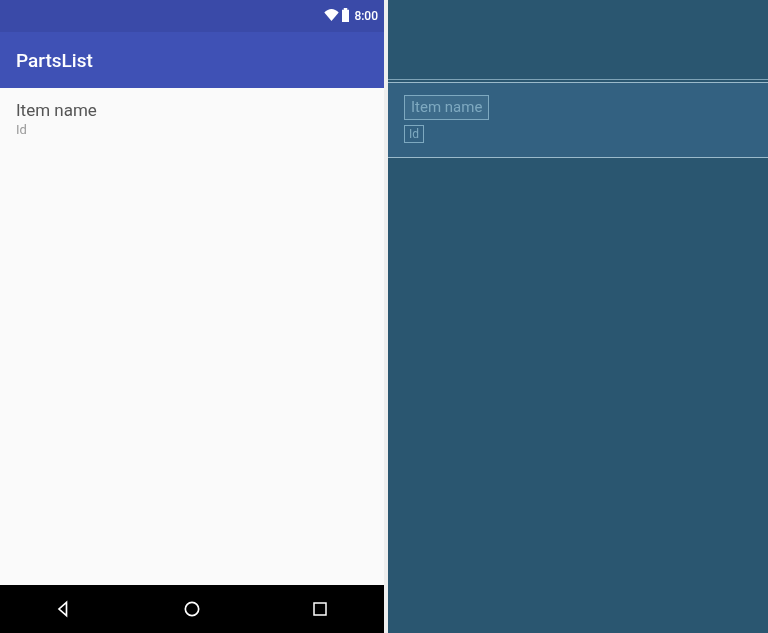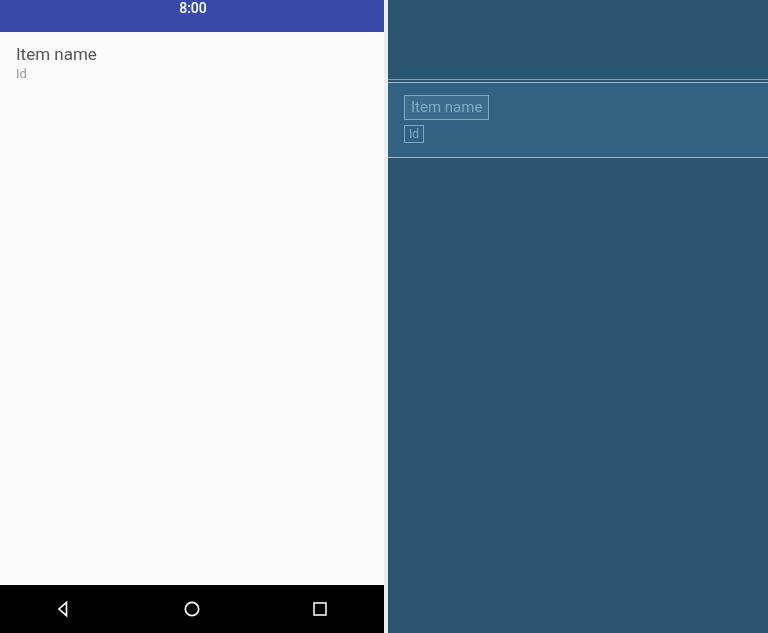--- a/index.html
+++ b/index.html
@@ -21,22 +21,21 @@
     }
     .statusbar {
       height: 24px;
       background: #3a4aa8;
       display: flex;
       justify-content: flex-end;
       align-items: center;
       padding: 16px 6px;
       gap: 2px;
       color: #ffffff;
-      font-size: 14px;
-      flex-direction: column;
+      font-size: 12px;
     }
     .statusbar .clock { margin-left: 2px; font-weight: 500; }
     .appbar {
       height: 56px;
       background: #3f51b5;
       color: #ffffff;
       display: flex;
       align-items: center;
       padding: 0 16px;
       font-size: 19px;
@@ -127,20 +126,23 @@
         </svg>
     </span>
     <span>
       <svg width="9" height="14" viewBox="0 0 10 16">
           <path fill="#fff" d="M3 0h4v2h2v14H1V2h2z"></path>
         </svg>
     </span>
     <span class="clock">8:00</span>
   </div>
 
+  <div class="appbar">
+    <span>PartsList</span>
+  </div>
 
   <div class="content">
     <div class="item-name">Item name</div>
     <div class="item-id">Id</div>
   </div>
 
   <div class="navbar">
     <div class="navbtn">
       <svg width="20" height="20" viewBox="0 0 24 24">
           <path fill="none" stroke="#fff" stroke-width="2" d="M15 4 L6 12 L15 20 Z"></path>

